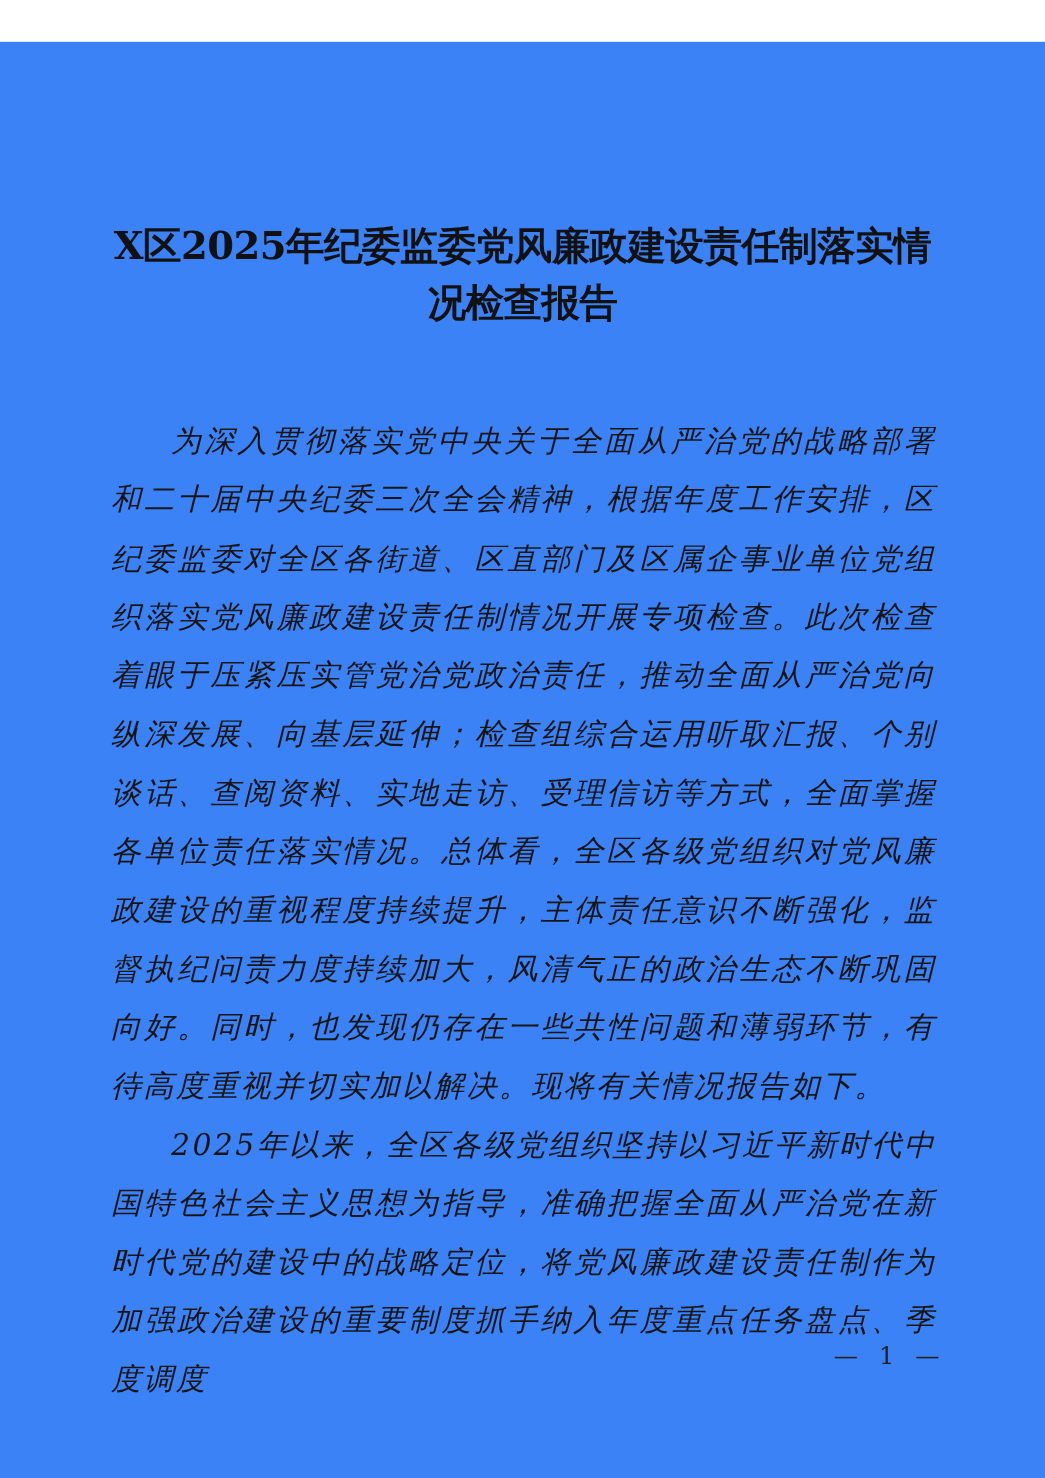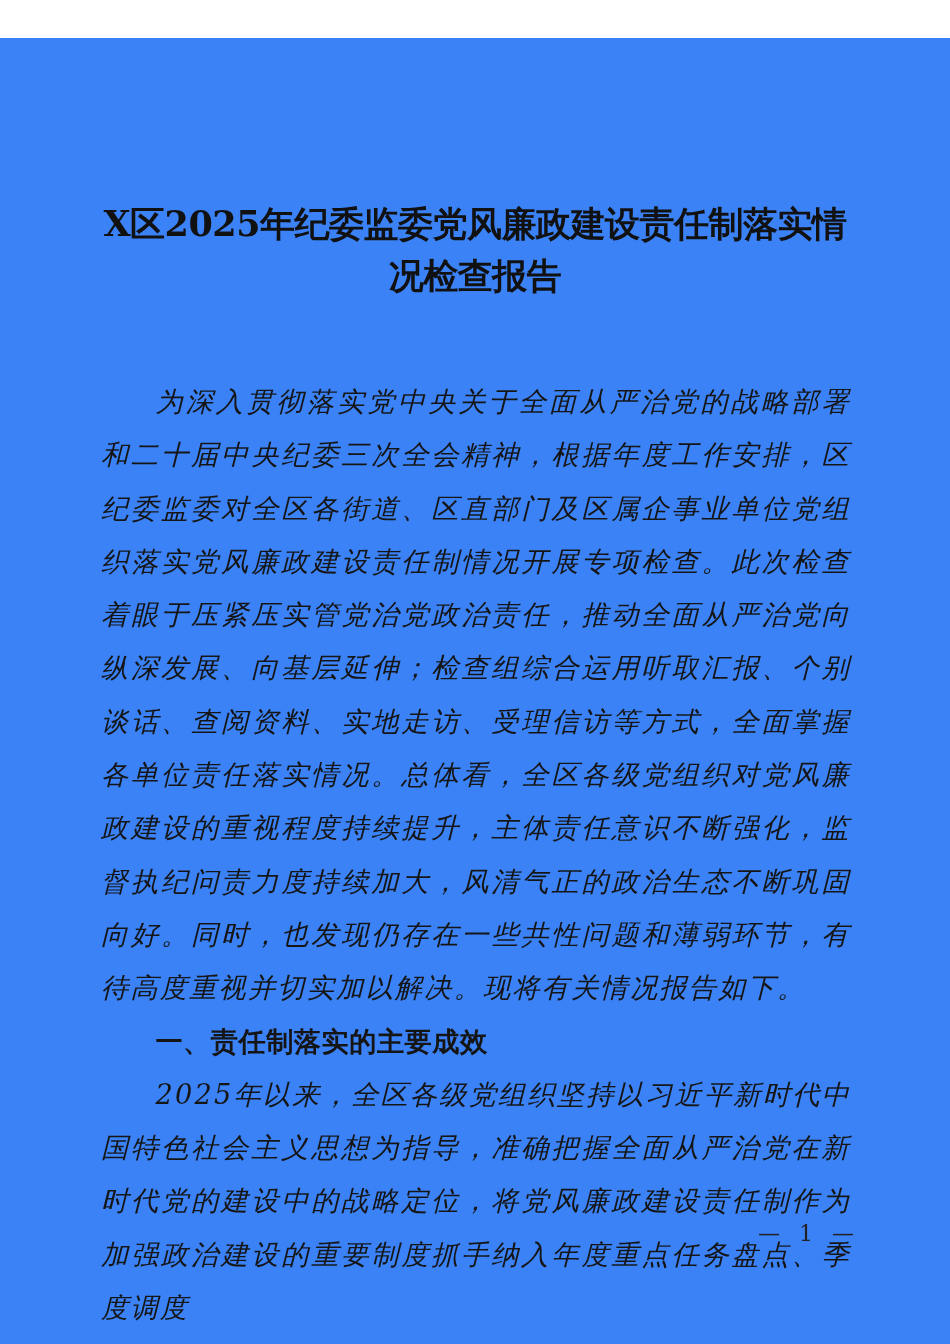--- a/index.html
+++ b/index.html
@@ -71,18 +71,17 @@
     }
   </style>
 </head>
 <body>
 
 <div class="page">
   <div class="title">X区2025年纪委监委党风廉政建设责任制落实情况检查报告</div>
 
   <div class="body-text">
     <p class="para">为深入贯彻落实党中央关于全面从严治党的战略部署和二十届中央纪委三次全会精神，根据年度工作安排，区纪委监委对全区各街道、区直部门及区属企事业单位党组织落实党风廉政建设责任制情况开展专项检查。此次检查着眼于压紧压实管党治党政治责任，推动全面从严治党向纵深发展、向基层延伸；检查组综合运用听取汇报、个别谈话、查阅资料、实地走访、受理信访等方式，全面掌握各单位责任落实情况。总体看，全区各级党组织对党风廉政建设的重视程度持续提升，主体责任意识不断强化，监督执纪问责力度持续加大，风清气正的政治生态不断巩固向好。同时，也发现仍存在一些共性问题和薄弱环节，有待高度重视并切实加以解决。现将有关情况报告如下。</p>
-    <p class="heading">一、责任制落实的主要成效</p>
     <p class="para">2025年以来，全区各级党组织坚持以习近平新时代中国特色社会主义思想为指导，准确把握全面从严治党在新时代党的建设中的战略定位，将党风廉政建设责任制作为加强政治建设的重要制度抓手纳入年度重点任务盘点、季度调度</p>
   </div>
 
   <div class="page-number">— 1 —</div>
 </div>
 
 </body></html>

